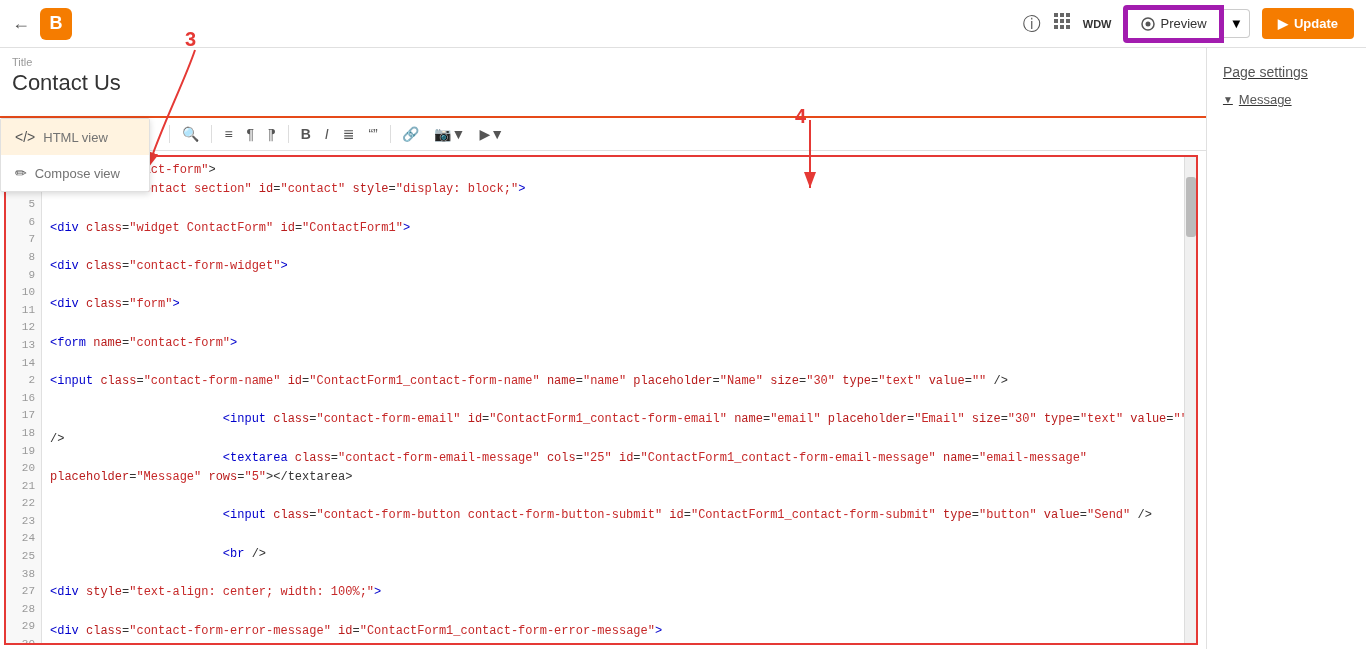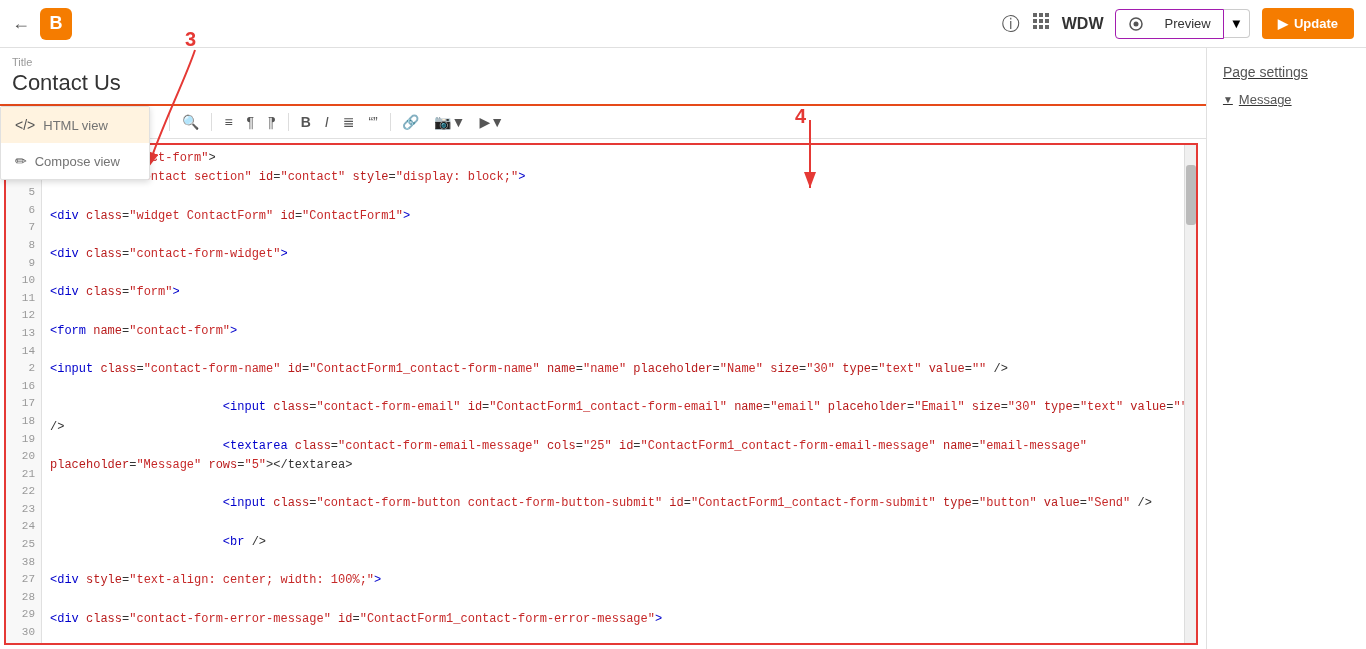--- a/index.html
+++ b/index.html
@@ -16,26 +16,26 @@
     }
     .top-bar-left { display: flex; align-items: center; gap: 10px; flex: 1; }
     .top-bar-right { display: flex; align-items: center; gap: 12px; }
     .back-btn { background: none; border: none; cursor: pointer; color: #555; font-size: 18px; }
     .blogger-logo {
       width: 32px; height: 32px; background: #f57c00; border-radius: 6px;
       display: flex; align-items: center; justify-content: center; color: white; font-weight: bold; font-size: 18px;
     }
     .help-btn { background: none; border: none; cursor: pointer; color: #555; font-size: 18px; }
     .apps-btn { background: none; border: none; cursor: pointer; color: #555; font-size: 18px; }
-    .wdw-logo { font-size: 16px; font-weight: bold; color: #333; }
+    .wdw-logo { font-size: 11px; font-weight: bold; color: #333; }
 
     
     .preview-btn {
-      display: flex; align-items: center; gap: 20px;
-      border: 1px solid #a21caf; background: #fff; border-radius: 4px 0 0 4px;
+      display: flex; align-items: center; gap: 4px;
+      border: 5px solid #a21caf; background: #fff; border-radius: 4px 0 0 4px;
       padding: 6px 12px; cursor: pointer; font-size: 13px; color: #333;
     }
     .preview-dropdown {
       border: 1px solid #ccc; border-left: none; background: #fff;
       border-radius: 0 4px 4px 0; padding: 6px 6px; cursor: pointer;
     }
     .update-btn {
       display: flex; align-items: center; gap: 6px;
       background: #f57c00; color: white; border: none; border-radius: 4px;
       padding: 8px 16px; cursor: pointer; font-size: 13px; font-weight: bold;
@@ -54,21 +54,21 @@
       flex-direction: column;
       border-right: 1px solid #e0e0e0;
     }
 
     
     .title-section {
       padding: 8px 12px 0 12px;
       border-bottom: 2px solid #e64a19;
     }
     .title-label { font-size: 11px; color: #999; margin-bottom: 2px; }
-    .title-value { font-size: 22px; color: #333; font-weight: 400; padding-bottom: 8px; }
+    .title-value { font-size: 22px; color: #333; font-weight: 400; padding-bottom: 20px; }
 
     
     .editor-toolbar {
       display: flex;
       align-items: center;
       padding: 4px 8px;
       border-bottom: 1px solid #e0e0e0;
       gap: 2px;
       position: relative;
     }

